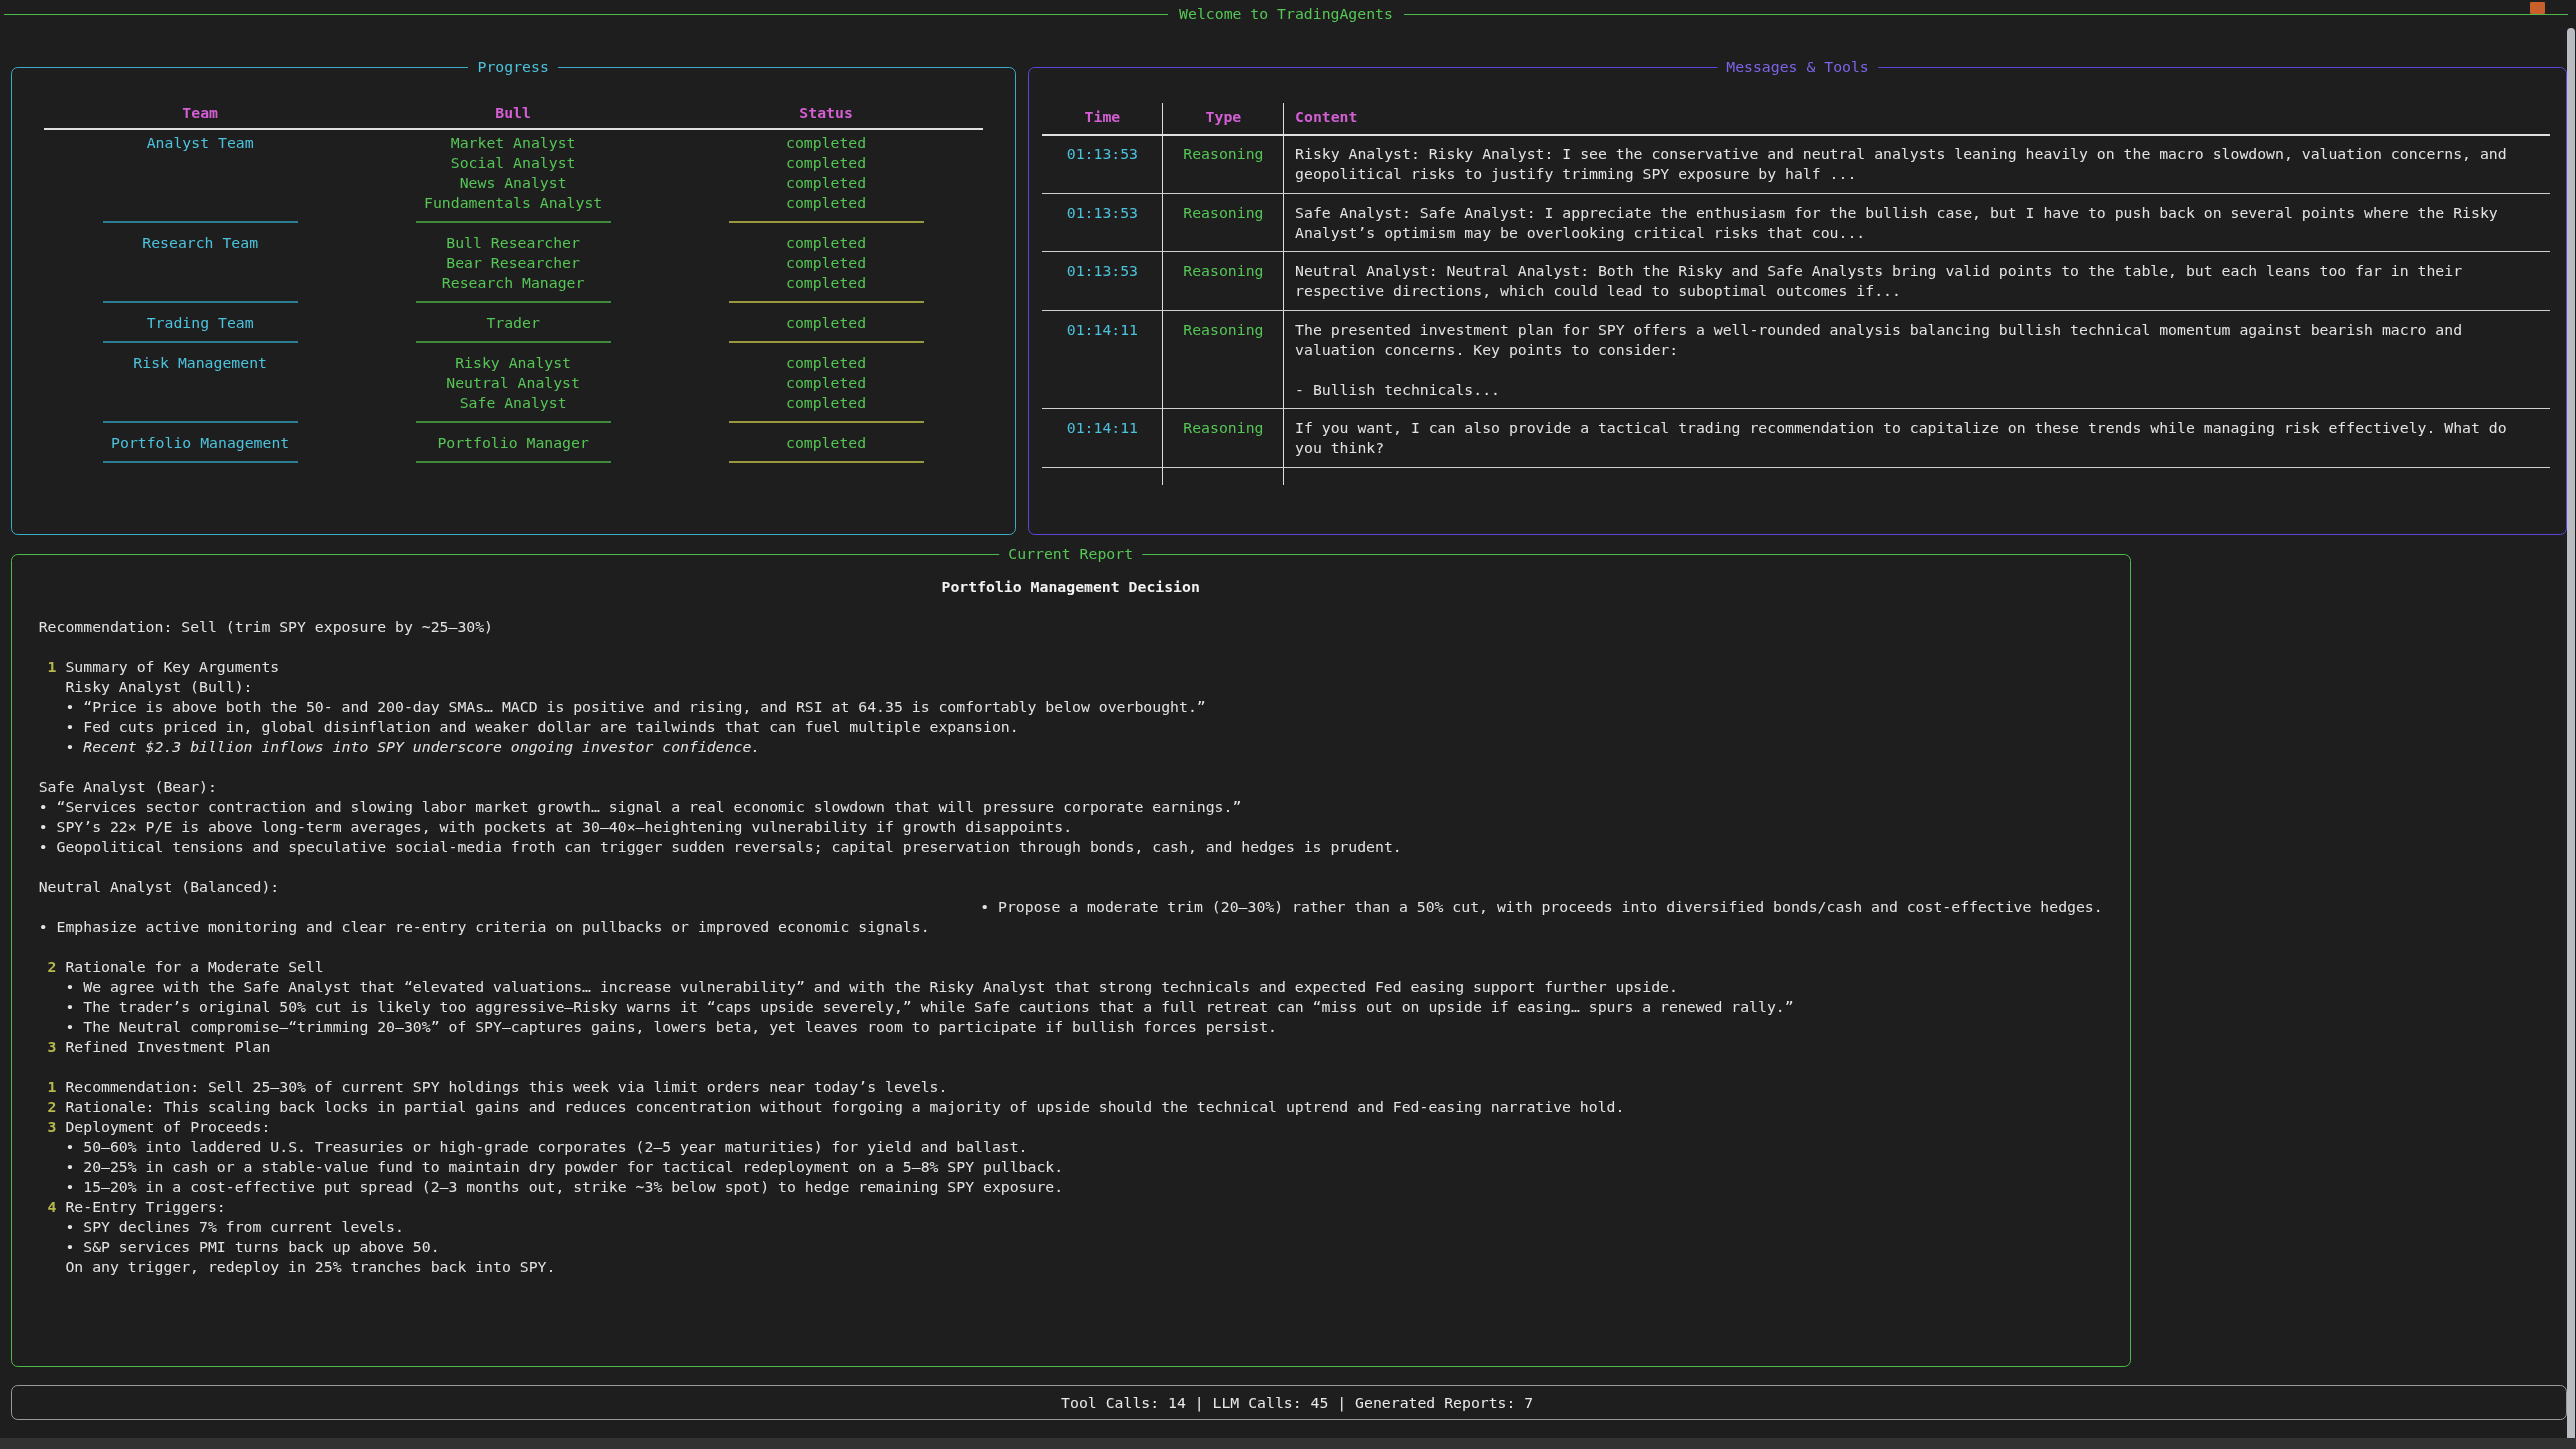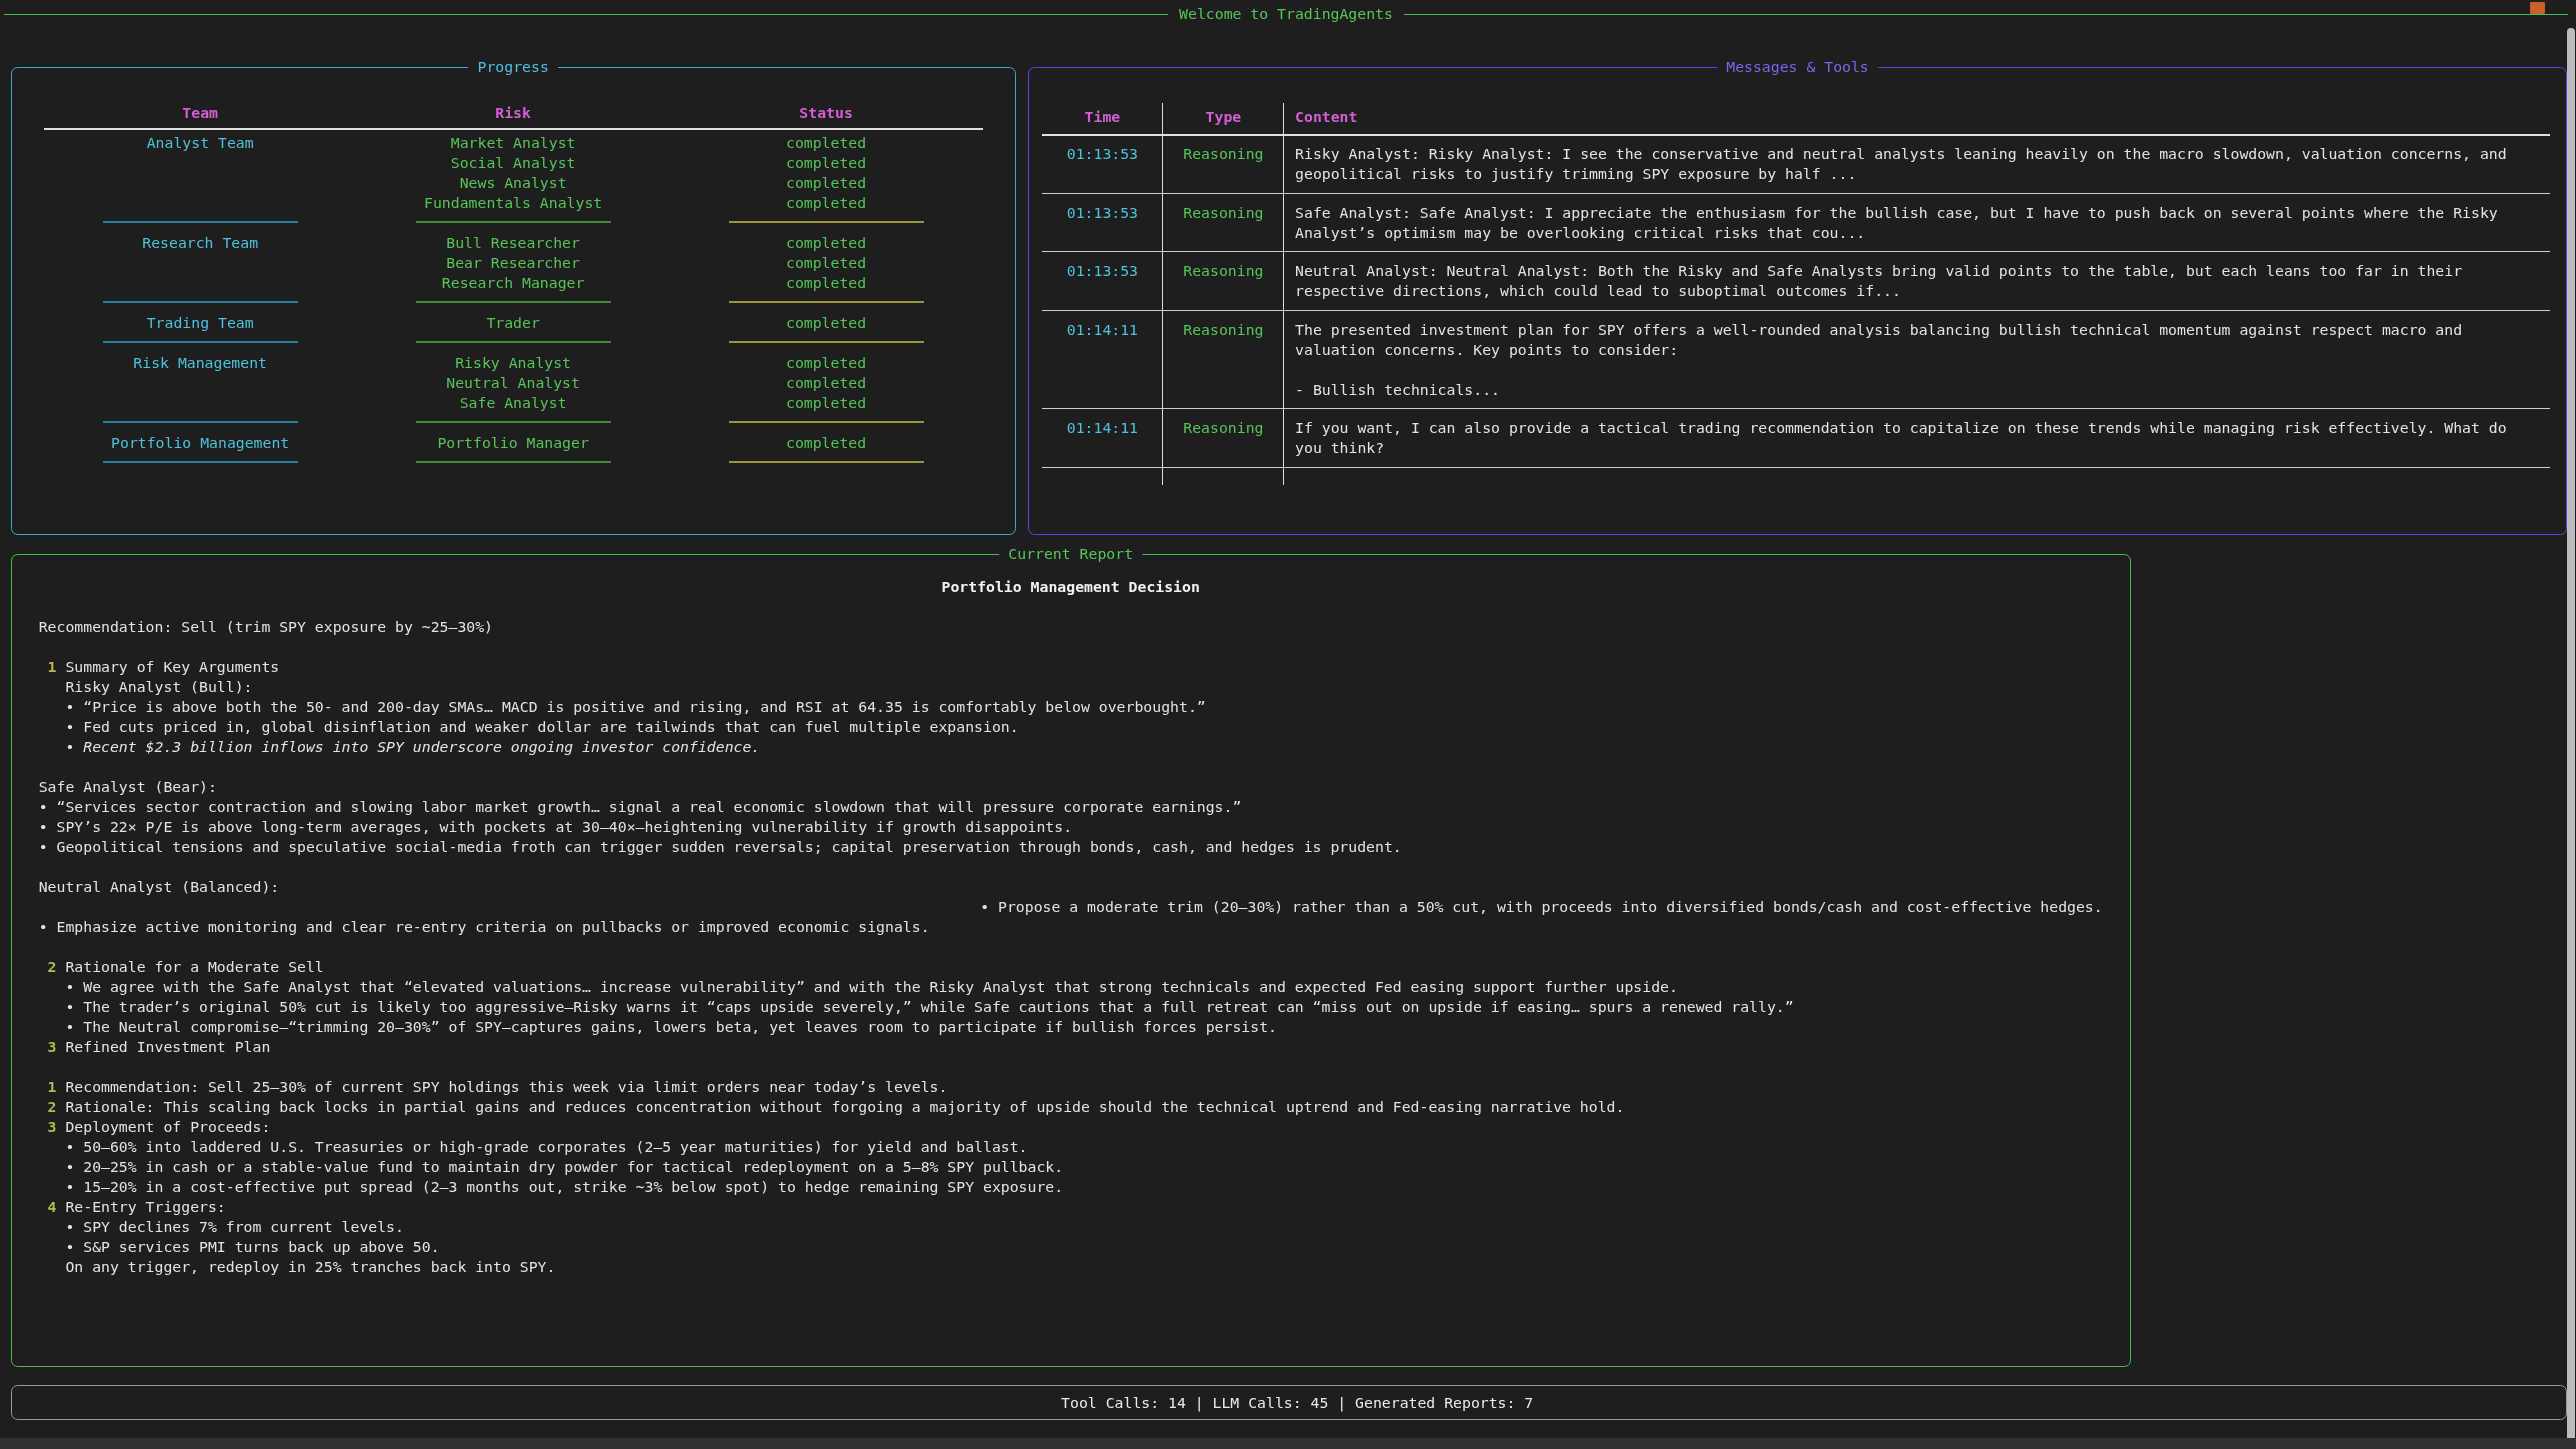--- a/index.html
+++ b/index.html
@@ -69,21 +69,21 @@
   <span class="welcome-text">Welcome to TradingAgents</span>
   <div class="rule-line"></div>
 </div>
 <div class="notif-dot"></div>
 
 <div class="panel" id="progress-panel">
   <span class="panel-title">Progress</span>
   <div class="prog-table">
     <div class="prog-header">
       <div class="prog-cell">Team</div>
-      <div class="prog-cell">Risk</div>
+      <div class="prog-cell">Bull</div>
       <div class="prog-cell">Status</div>
     </div>
     <div id="progress-body">
         <div class="prog-row">
           <div class="prog-cell team">Analyst Team</div>
           <div class="prog-cell agent">Market Analyst</div>
           <div class="prog-cell status">completed</div>
         </div>
         <div class="prog-row">
           <div class="prog-cell team"></div>
@@ -179,21 +179,21 @@
       <div class="msg-cell msg-body-cell msg-type col-line">Reasoning</div>
       <div class="msg-cell msg-body-cell msg-content">Risky Analyst: Risky Analyst: I see the conservative and neutral analysts leaning heavily on the macro slowdown, valuation concerns, and geopolitical risks to justify trimming SPY exposure by half ...</div>
       <div class="msg-cell msg-body-cell msg-time col-line">01:13:53</div>
       <div class="msg-cell msg-body-cell msg-type col-line">Reasoning</div>
       <div class="msg-cell msg-body-cell msg-content">Safe Analyst: Safe Analyst: I appreciate the enthusiasm for the bullish case, but I have to push back on several points where the Risky Analyst’s optimism may be overlooking critical risks that cou...</div>
       <div class="msg-cell msg-body-cell msg-time col-line">01:13:53</div>
       <div class="msg-cell msg-body-cell msg-type col-line">Reasoning</div>
       <div class="msg-cell msg-body-cell msg-content">Neutral Analyst: Neutral Analyst: Both the Risky and Safe Analysts bring valid points to the table, but each leans too far in their respective directions, which could lead to suboptimal outcomes if...</div>
       <div class="msg-cell msg-body-cell msg-time col-line">01:14:11</div>
       <div class="msg-cell msg-body-cell msg-type col-line">Reasoning</div>
-      <div class="msg-cell msg-body-cell msg-content">The presented investment plan for SPY offers a well-rounded analysis balancing bullish technical momentum against respect macro and valuation concerns. Key points to consider:
+      <div class="msg-cell msg-body-cell msg-content">The presented investment plan for SPY offers a well-rounded analysis balancing bullish technical momentum against bearish macro and valuation concerns. Key points to consider:
 
 - Bullish technicals...</div>
       <div class="msg-cell msg-body-cell msg-time col-line">01:14:11</div>
       <div class="msg-cell msg-body-cell msg-type col-line">Reasoning</div>
       <div class="msg-cell msg-body-cell msg-content">If you want, I can also provide a tactical trading recommendation to capitalize on these trends while managing risk effectively. What do you think?</div>
       <div class="msg-cell msg-phantom col-line"></div>
       <div class="msg-cell msg-phantom col-line"></div>
       <div class="msg-cell msg-phantom"></div>
     </div>
 </div>

